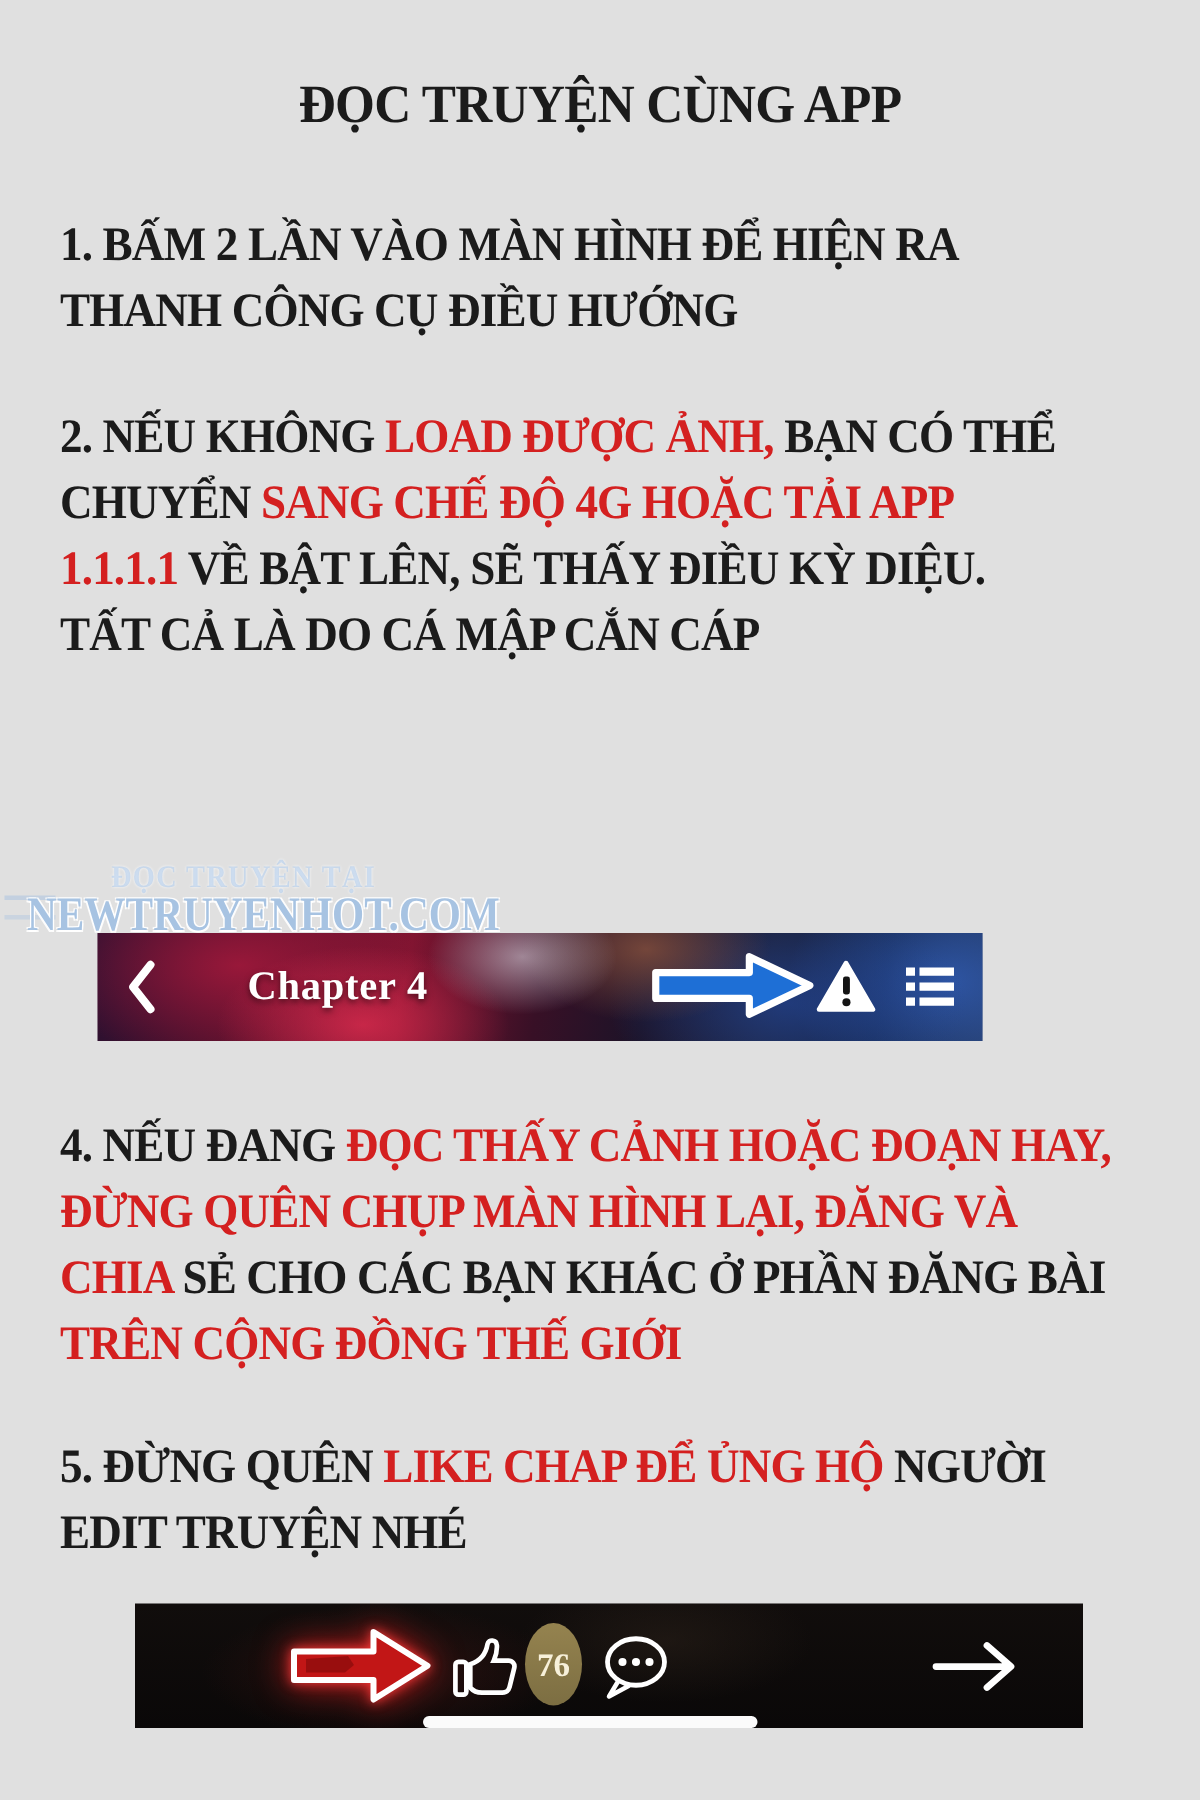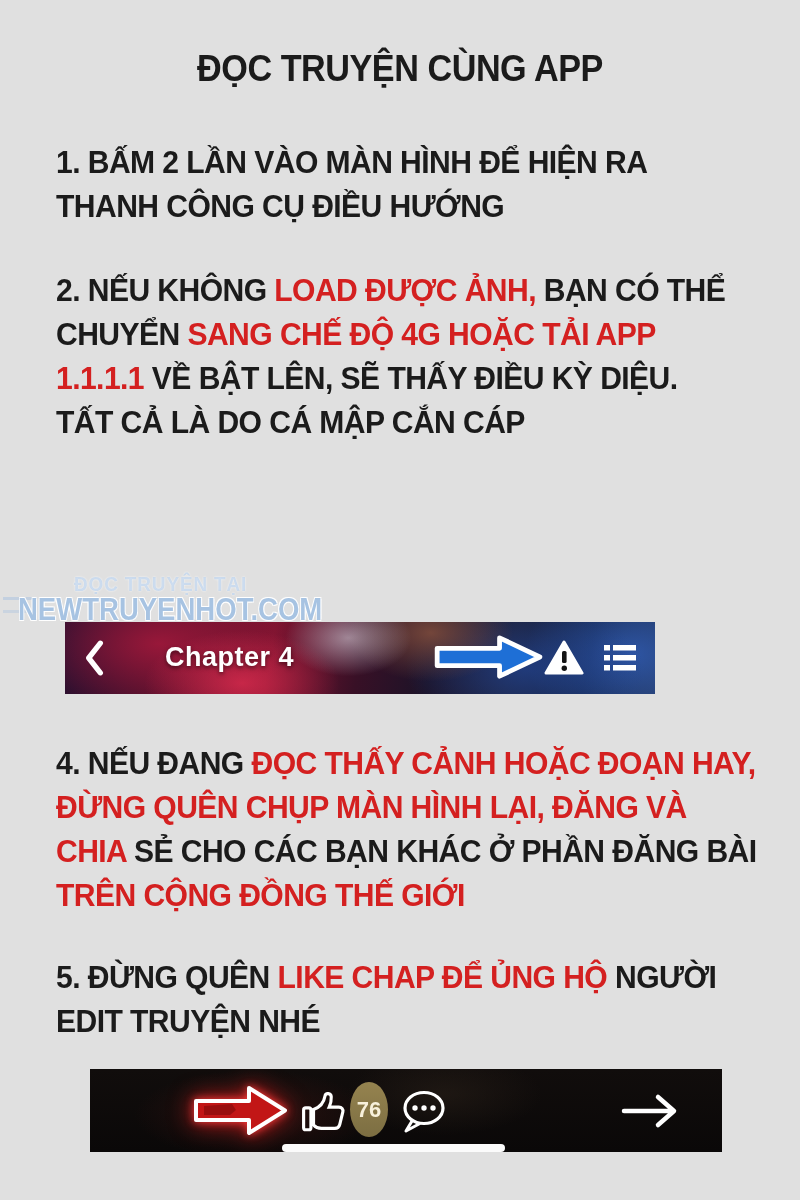--- a/index.html
+++ b/index.html
@@ -1,23 +1,23 @@
 <!DOCTYPE html>
 <html><head>
 <meta charset="utf-8">
 <style>
   html,body{margin:0;padding:0;background:#e0e0e0;}
   #stage{position:relative;width:800px;height:1200px;background:#e0e0e0;overflow:hidden;
-         font-family:Liberation Sans, sans-serif;border-radius:24px;}
+         font-family:Liberation Serif, serif;border-radius:24px;}
 
   .title{position:absolute;top:48px;left:0;width:100%;text-align:center;
          font-size:36px;font-weight:700;letter-spacing:-0.5px;color:#1b1b1b;
          transform:scaleX(.95);z-index:2;}
 
-  .ins{position:absolute;left:40px;z-index:2;margin-left:16px;}
+  .ins{position:absolute;left:40px;z-index:2;}
   #i1{top:140px}#i2{top:268px}#i3{top:478px}#i4{top:741px}#i5{top:955px}
   .ln{white-space:pre;font-size:32px;font-weight:700;line-height:44px;
       letter-spacing:-0.6px;color:#1b1b1b;transform:scaleX(.94);transform-origin:left top;}
   .ln .r{color:#d42020;}
 
   
   .wm-small{position:absolute;left:74px;top:572px;font-size:21px;font-weight:700;
       letter-spacing:1px;color:rgba(168,197,232,.55);
       text-shadow:0 0 2px rgba(255,255,255,.9);transform:scaleX(.9);
       transform-origin:left top;z-index:1;}

